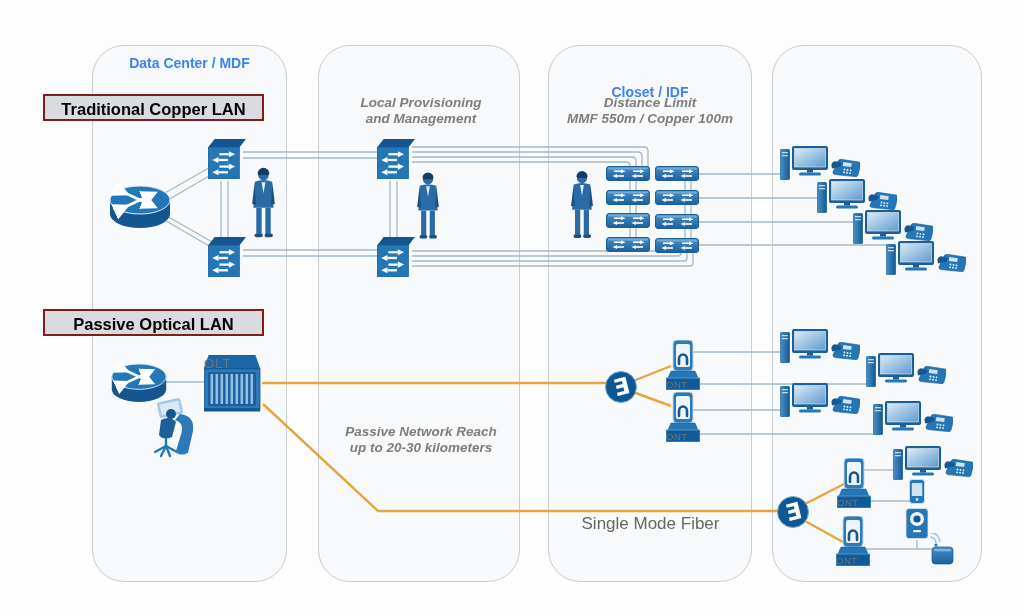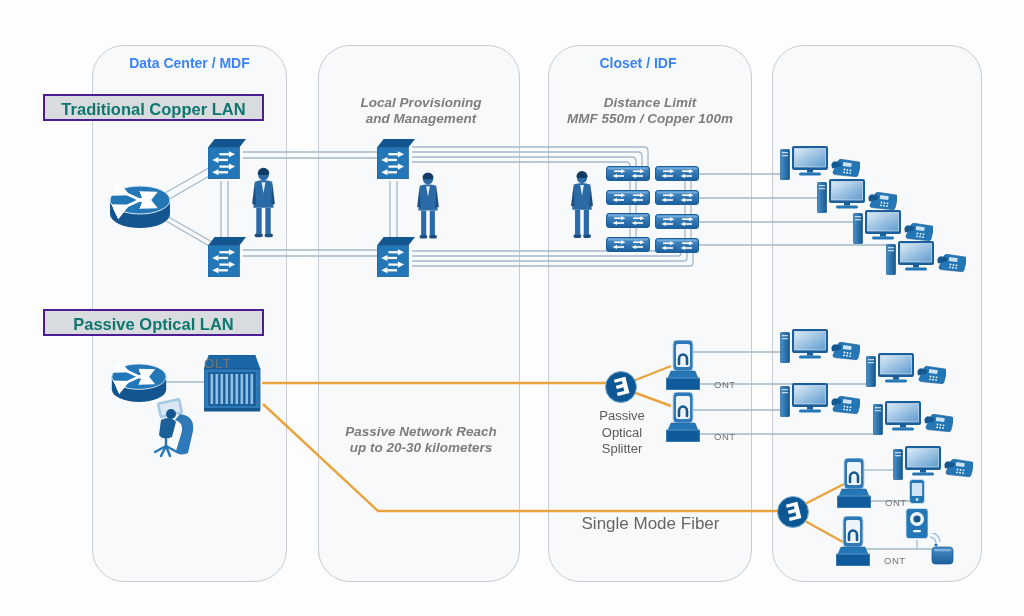--- a/index.html
+++ b/index.html
@@ -4,42 +4,42 @@
 <style>
   html,body{margin:0;padding:0;background:#fff;}
   #canvas{position:relative;width:1024px;height:616px;background:#fdfdfd;overflow:hidden;
           font-family:"Liberation Sans",sans-serif;}
   .zone{position:absolute;top:45px;height:537px;border:1.5px solid #c6ccd2;border-radius:32px;
         background:#f8f9fa;box-sizing:border-box;z-index:1;}
   .zone-header{position:absolute;top:55px;z-index:3;text-align:center;
         font-size:14px;font-weight:bold;color:#3b82f6;}
   svg.layer{position:absolute;left:0;top:0;z-index:2;}
   .section-label{position:absolute;left:43px;width:221px;height:27px;line-height:27px;z-index:3;
-        background:#d9dcdf;border:2px solid #4c1d95;text-align:center;
-        font-size:16.5px;font-weight:bold;color:#0f766e;box-sizing:border-box;}
+        background:#d9dcdf;border:2px solid #7f1d1d;text-align:center;
+        font-size:16.5px;font-weight:bold;color:#000000;box-sizing:border-box;}
   .ann{position:absolute;z-index:3;text-align:center;white-space:pre-line;
         font-size:13.5px;font-weight:bold;font-style:italic;color:#7d7d7d;line-height:16px;}
   .ann-plain{position:absolute;z-index:3;text-align:center;white-space:pre-line;
         font-size:13px;font-weight:normal;font-style:normal;color:#5a5a5a;line-height:16.5px;}
   .dev-label{position:absolute;z-index:3;text-align:left;color:#737373;font-weight:normal;}
   .olt-label{font-size:13px;letter-spacing:1px;}
-  .ont-label{font-size:9.5px;letter-spacing:.5px;padding-left:48px;}
+  .ont-label{font-size:9.5px;letter-spacing:.5px;}
 </style>
 </head>
 <body>
 
 <div id="canvas">
 
   <div class="zone" style="left:92px;width:195px;"></div>
   <div class="zone" style="left:318px;width:202px;"></div>
   <div class="zone" style="left:548px;width:204px;"></div>
   <div class="zone" style="left:772px;width:210px;"></div>
 
   <div class="zone-header" style="left:92px;width:195px;">Data Center / MDF</div>
-  <div class="zone-header" style="left:536px;width:204px;">Closet / IDF</div>
+  <div class="zone-header" style="left:548px;width:204px;margin-top:29px;">Closet / IDF</div>
 
   <svg class="layer" width="1024" height="616" viewBox="0 0 1024 616">
     <defs>
       <linearGradient id="gScr" x1="0" y1="0" x2="1" y2="1">
         <stop offset="0" stop-color="#dcebf7"></stop>
           <stop offset="1" stop-color="#5f9bce"></stop>
       </linearGradient>
       <linearGradient id="gBody" x1="0" y1="0" x2="0" y2="1">
         <stop offset="0" stop-color="#4a90c9"></stop>
           <stop offset="1" stop-color="#1b5e9c"></stop>
@@ -378,23 +378,20 @@
 
   <div class="section-label" style="top:94px;">Traditional Copper LAN</div>
   <div class="section-label" style="top:309px;">Passive Optical LAN</div>
 
   <div class="ann" style="left:327px;top:95px;width:188px;">Local Provisioning
 and Management</div>
   <div class="ann" style="left:553px;top:95px;width:194px;">Distance Limit
 MMF 550m / Copper 100m</div>
   <div class="ann" style="left:326px;top:424px;width:190px;">Passive Network Reach
 up to 20-30 kilometers</div>
-  <div class="ann-plain" style="left:572px;top:408px;width:100px;">Passive
-Optical
-Splitter</div>
   <div class="ann-plain" style="left:578px;top:516px;width:145px;font-size:17px;color:#666;">Single Mode Fiber</div>
 
   <div class="dev-label olt-label" style="left:204px;top:356px;width:58px;">OLT</div>
   <div class="dev-label ont-label" style="left:666px;top:379px;width:34px;">ONT</div>
   <div class="dev-label ont-label" style="left:666px;top:431px;width:34px;">ONT</div>
   <div class="dev-label ont-label" style="left:837px;top:497px;width:34px;">ONT</div>
   <div class="dev-label ont-label" style="left:836px;top:555px;width:34px;">ONT</div>
 
 </div>
 

